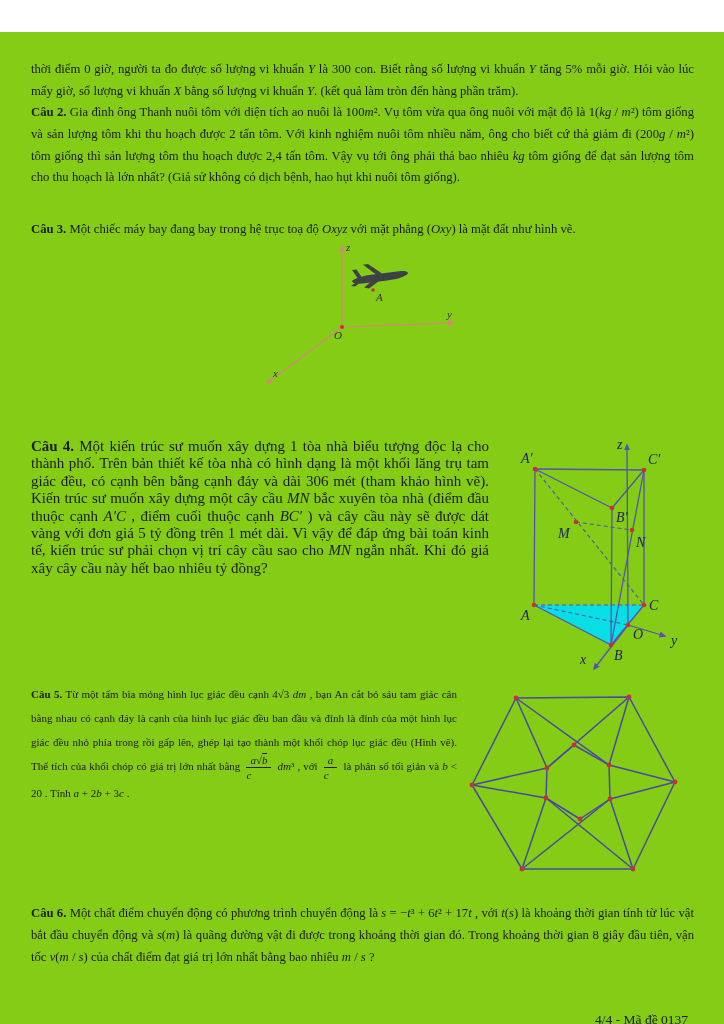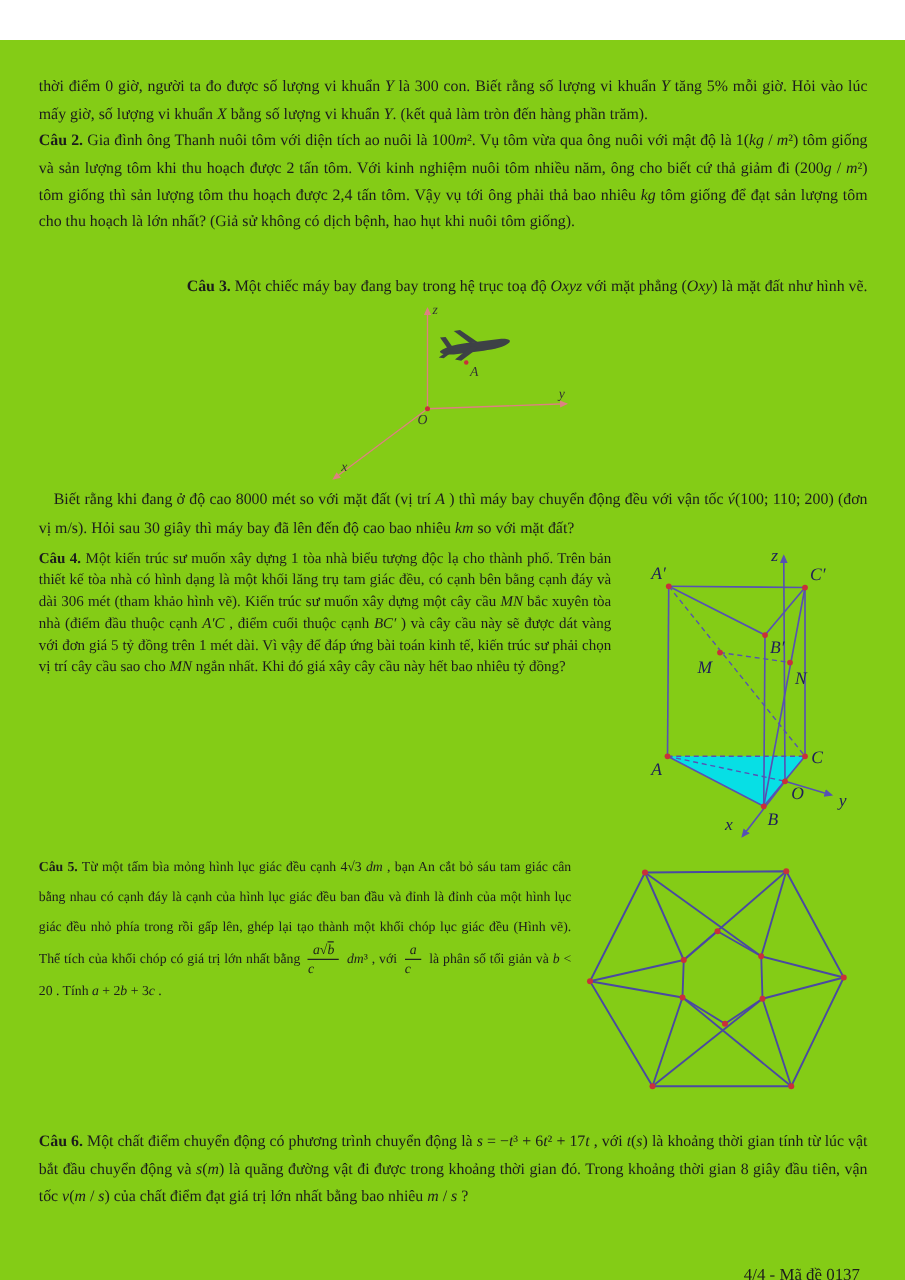--- a/index.html
+++ b/index.html
@@ -3,24 +3,24 @@
 <meta charset="utf-8">
 <style>
   html,body{margin:0;padding:0;background:#ffffff;}
   #page{position:relative;width:724px;height:1024px;background:#84cc16;overflow:hidden;
         font-family:"Liberation Serif","DejaVu Serif",serif;color:#1c1c1c;margin-top:32px;}
   .sec{position:absolute;left:31px;width:663px;font-size:12.7px;line-height:21.8px;text-align:justify;}
   .sec p{margin:0;}
   .qlabel{font-weight:bold;}
   #sec-intro{top:27px;}
   #sec-cau2{top:70px;}
-  #sec-cau3{top:187px;text-align:right;}
+  #sec-cau3{top:187px;text-align:left;}
   #sec-biet{top:356px;line-height:23px;}
   #sec-biet p{text-indent:12px;}
-  #sec-cau4{top:406px;width:458px;line-height:17.4px;font-size:12px;}
+  #sec-cau4{top:406px;width:458px;line-height:17.4px;font-size:15px;}
   #sec-cau5{top:650px;width:426px;line-height:24px;font-size:11px;}
   #sec-cau6{top:871px;}
   #het{position:absolute;left:0;top:941px;width:700px;text-align:center;font-weight:bold;font-style:italic;font-size:13.5px;}
   #footer{position:absolute;right:36px;top:980px;font-size:13.5px;}
   #bottom-edge{position:absolute;left:0;top:1018px;width:724px;height:2px;background:#555;opacity:.75;}
   #fig-plane{position:absolute;left:250px;top:206px;}
   #fig-prism{position:absolute;left:492px;top:404px;}
   #fig-hex{position:absolute;left:450px;top:642px;}
   .frac{display:inline-block;vertical-align:middle;line-height:1.1;margin:0 3px;}
   .fnum{display:block;padding:0 4px 1px;border-bottom:1px solid #222;}
@@ -73,23 +73,20 @@
     </g>
     <circle class="dot" cx="92" cy="89" r="2"></circle>
     <circle class="dot" cx="123" cy="52" r="1.8"></circle>
     <text class="plbl" x="96" y="13">z</text>
     <text class="plbl" x="197" y="80">y</text>
     <text class="plbl" x="23" y="139">x</text>
     <text class="plbl" x="84" y="101">O</text>
     <text class="plbl" x="126" y="63">A</text>
   </svg>
 
-  <div class="sec" id="sec-biet">
-    <p>Biết rằng khi đang ở độ cao 8000 mét so với mặt đất (vị trí <i>A</i> ) thì máy bay chuyển động đều với vận tốc <i>v́</i>(100; 110; 200) (đơn vị m/s). Hỏi sau 30 giây thì máy bay đã lên đến độ cao bao nhiêu <i>km</i> so với mặt đất?</p>
-  </div>
 
   <div class="sec" id="sec-cau4">
     <p><b class="qlabel">Câu 4.</b><span> Một kiến trúc sư muốn xây dựng 1 tòa nhà biểu tượng độc lạ cho thành phố. Trên bản thiết kế tòa nhà có hình dạng là một khối lăng trụ tam giác đều, có cạnh bên bằng cạnh đáy và dài 306 mét (tham khảo hình vẽ). Kiến trúc sư muốn xây dựng một cây cầu <i>MN</i> bắc xuyên tòa nhà (điểm đầu thuộc cạnh <i>A′C</i> , điểm cuối thuộc cạnh <i>BC′</i> ) và cây cầu này sẽ được dát vàng với đơn giá 5 tỷ đồng trên 1 mét dài. Vì vậy để đáp ứng bài toán kinh tế, kiến trúc sư phải chọn vị trí cây cầu sao cho <i>MN</i> ngắn nhất. Khi đó giá xây cây cầu này hết bao nhiêu tỷ đồng?</span></p>
   </div>
 
   <svg id="fig-prism" width="232" height="248">
     <defs>
       <marker id="ar-blue" viewBox="0 0 10 10" refX="7" refY="5" markerWidth="6" markerHeight="6" orient="auto">
         <path d="M0,1 L9,5 L0,9 z" fill="#5751b3"></path>
       </marker>

